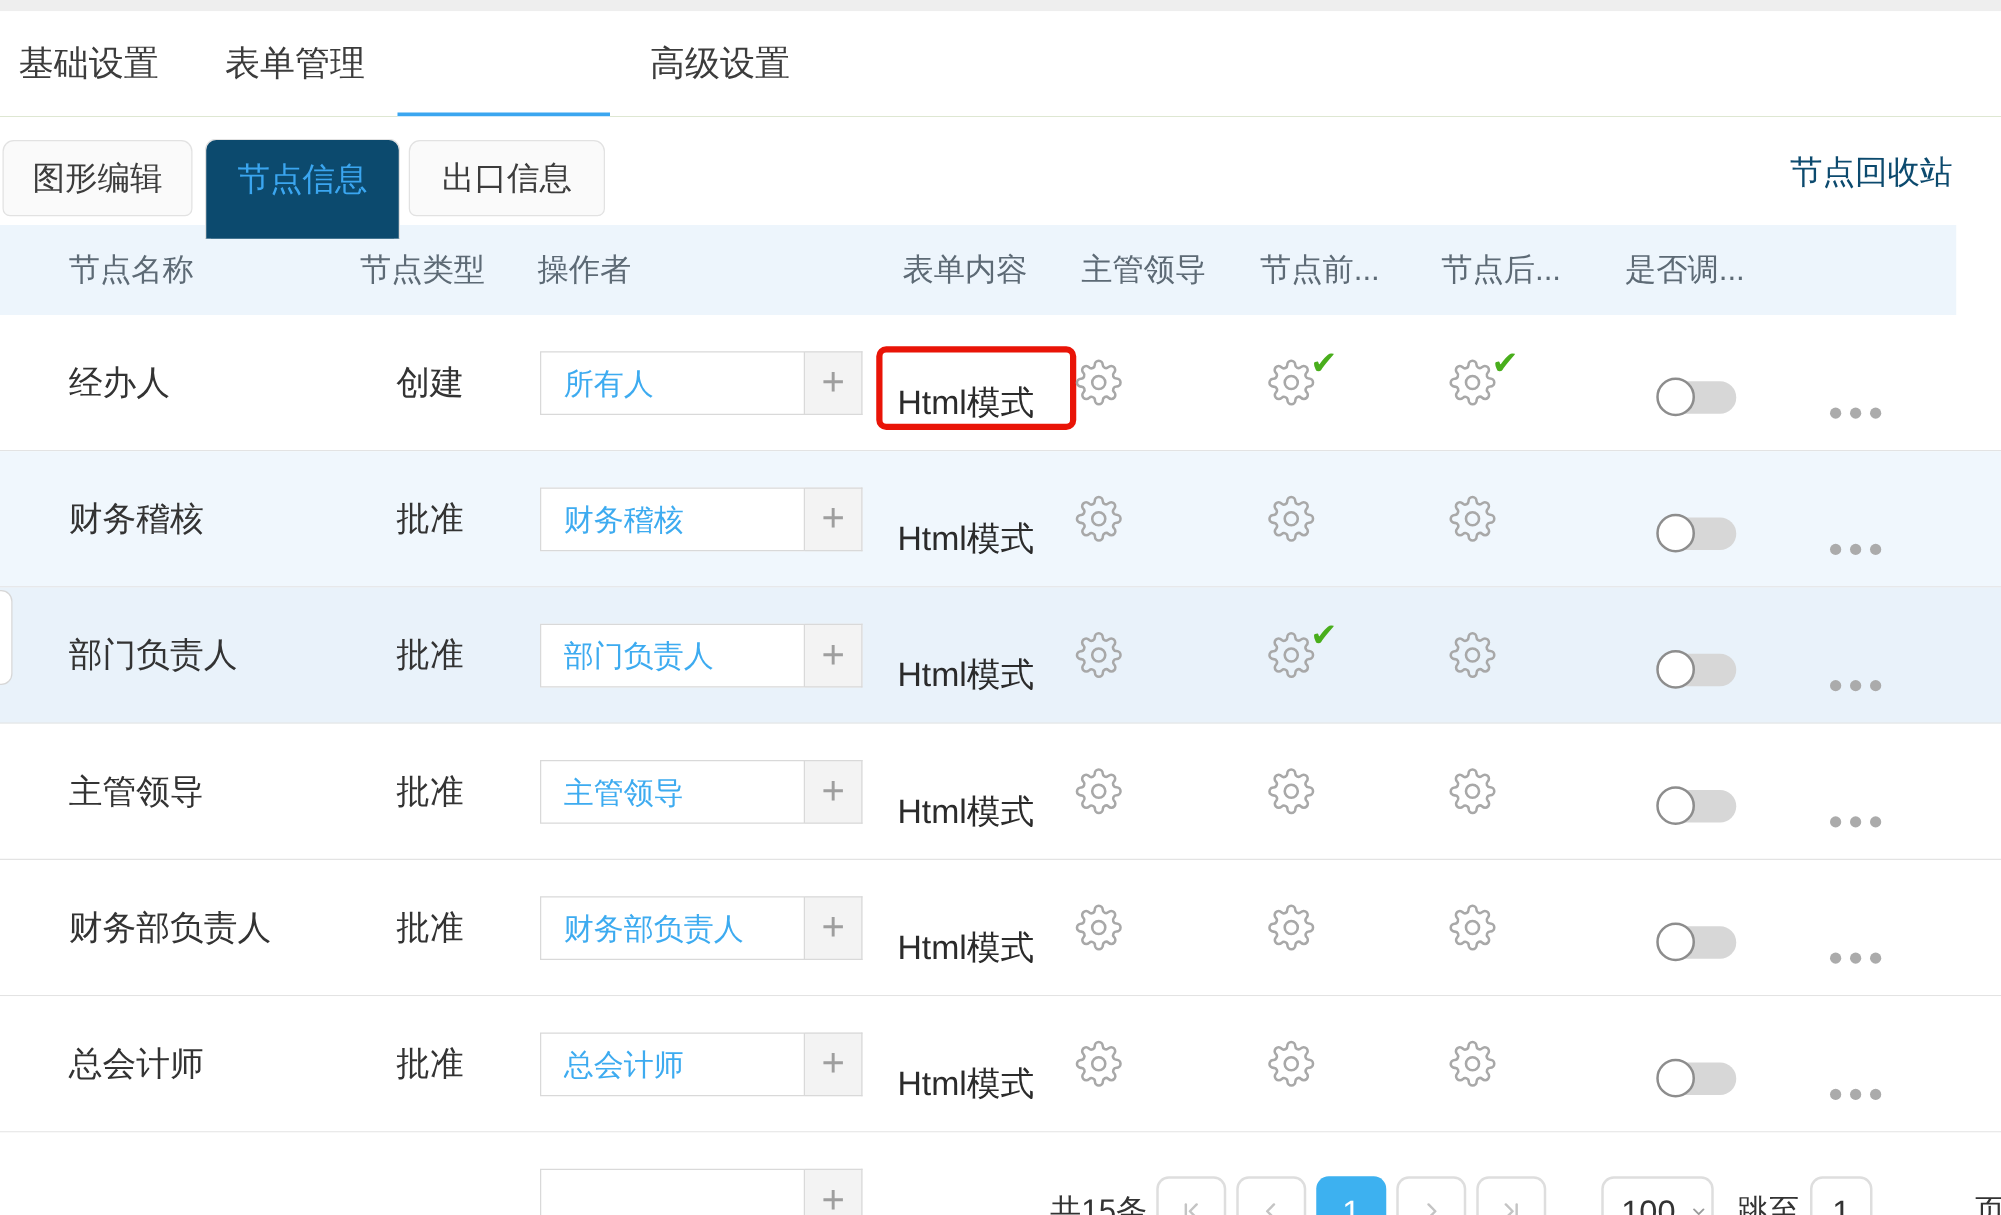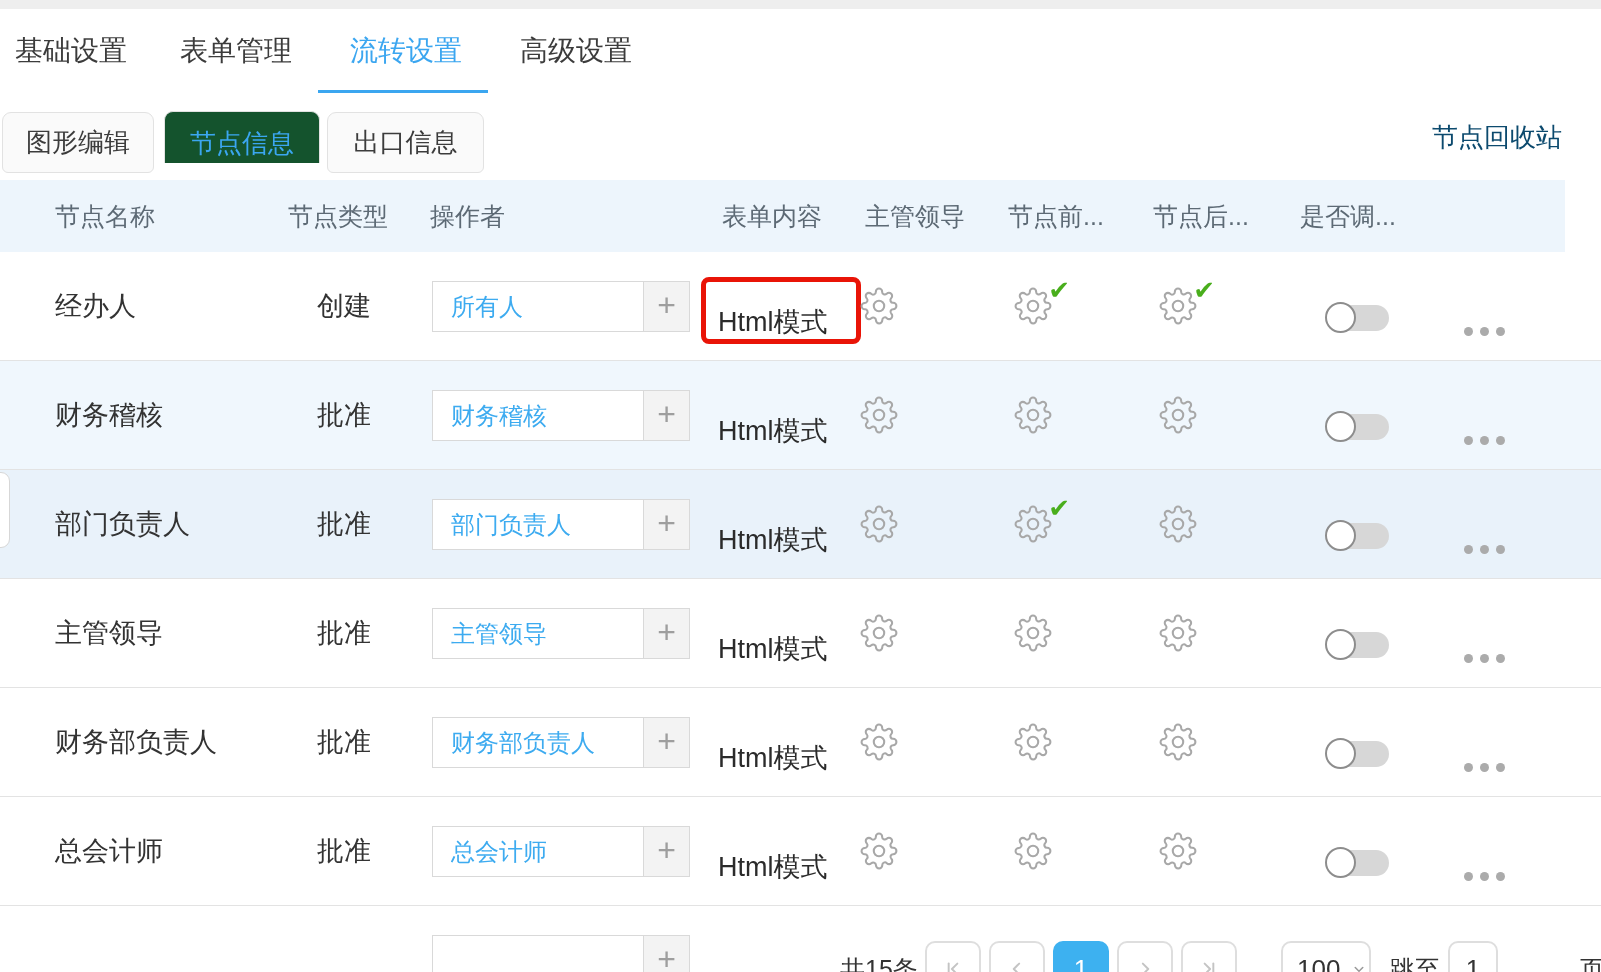--- a/index.html
+++ b/index.html
@@ -12,21 +12,21 @@
   
   .primary-bar{position:absolute;left:0;top:9px;width:1601px;height:84px;background:#fff;border-bottom:4px solid #4d7c0f;}
   .ptab{position:absolute;top:0;height:84px;line-height:84px;font-size:28px;color:#3c3c3c;cursor:pointer;white-space:nowrap;}
   .ptab.active{color:#3ba6f0;}
   .ptab-underline{position:absolute;left:318px;top:81px;width:170px;height:4px;background:#3ba6f0;}
 
   
   .secondary-bar{position:absolute;left:0;top:93px;width:1601px;height:87px;background:#fff;}
   .stab{position:absolute;box-sizing:border-box;border:1px solid #e2e2e2;border-radius:9px 9px 6px 6px;background:#fafafa;
         text-align:center;font-size:26px;color:#3c3c3c;cursor:pointer;top:19px;height:61px;line-height:59px;}
-  .stab.active{top:18px;height:52px;line-height:62px;border-bottom:none;border-radius:9px 9px 0 0;background:#14532d;color:#3ba6f0;z-index:2;}
+  .stab.active{top:18px;height:80px;line-height:62px;border-bottom:none;border-radius:9px 9px 0 0;background:#0c4a6e;color:#3ba6f0;z-index:2;}
   .recycle-link{position:absolute;left:1432px;top:22px;height:44px;line-height:44px;font-size:26px;color:#0c4a6e;cursor:pointer;}
 
   
   .table-wrap{position:absolute;left:0;top:180px;width:1601px;}
   .thead{position:relative;width:1565px;height:72px;background:#edf5fc;}
   .th{position:absolute;top:0;height:80px;line-height:72px;font-size:25px;color:#5d6a75;white-space:nowrap;}
 
   .row{position:relative;width:1601px;height:108px;border-bottom:1px solid #e3e3e3;background:#fff;}
   .row.stripe{background:#f0f7fd;}
   .row.stripe2{background:#e9f2fa;}
@@ -73,21 +73,20 @@
 </head>
 <body>
 
 <div class="page">
 
   <div class="top-strip"></div>
 
   <div class="primary-bar">
     <div class="ptab" style="left:15px">基础设置</div>
     <div class="ptab" style="left:180px">表单管理</div>
-    <div class="ptab active" style="left:350px">流转设置</div>
     <div class="ptab" style="left:520px">高级设置</div>
     <div class="ptab-underline"></div>
   </div>
 
   <div class="secondary-bar">
     <div class="stab" style="left:2px;width:152px">图形编辑</div>
     <div class="stab active" style="left:164px;width:156px">节点信息</div>
     <div class="stab" style="left:327px;width:157px">出口信息</div>
     <div class="recycle-link">节点回收站</div>
   </div>

